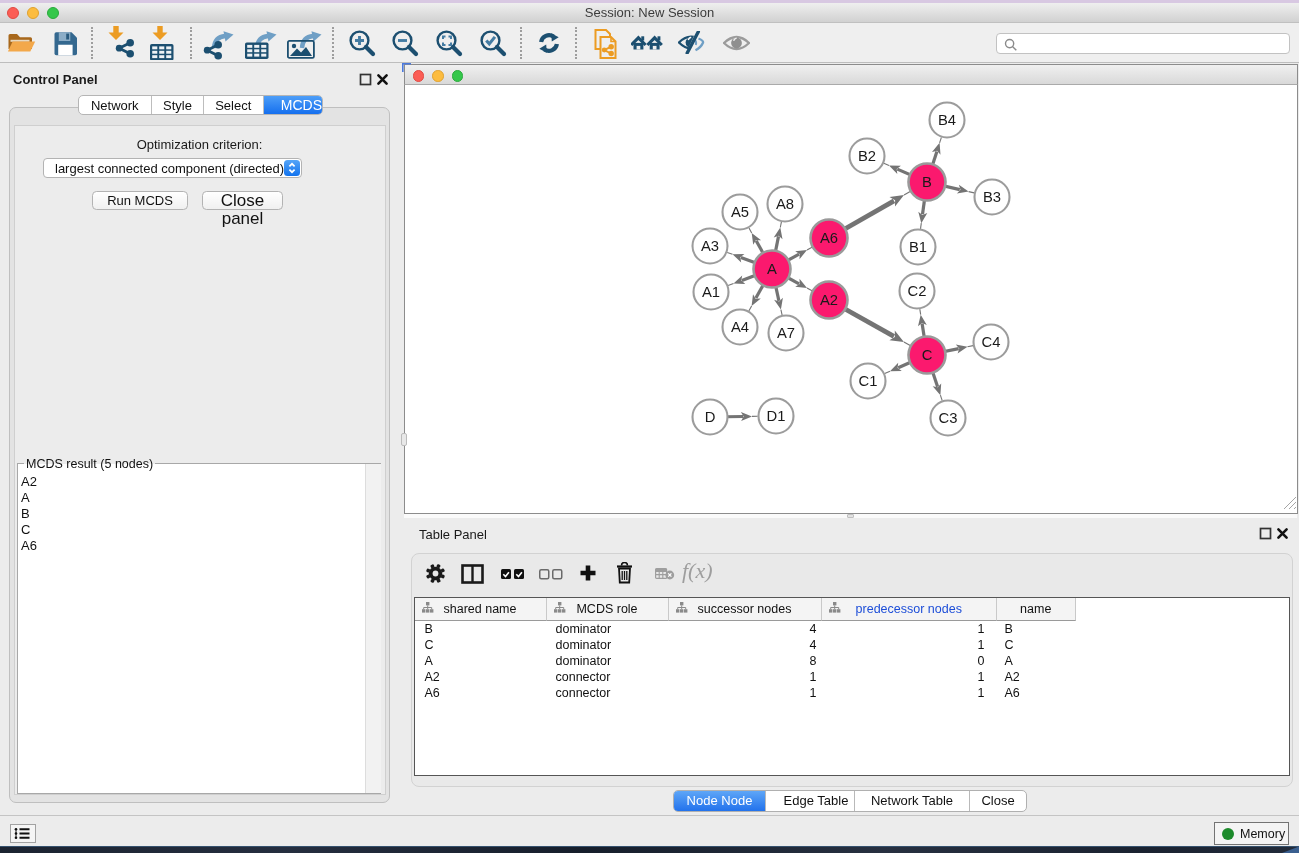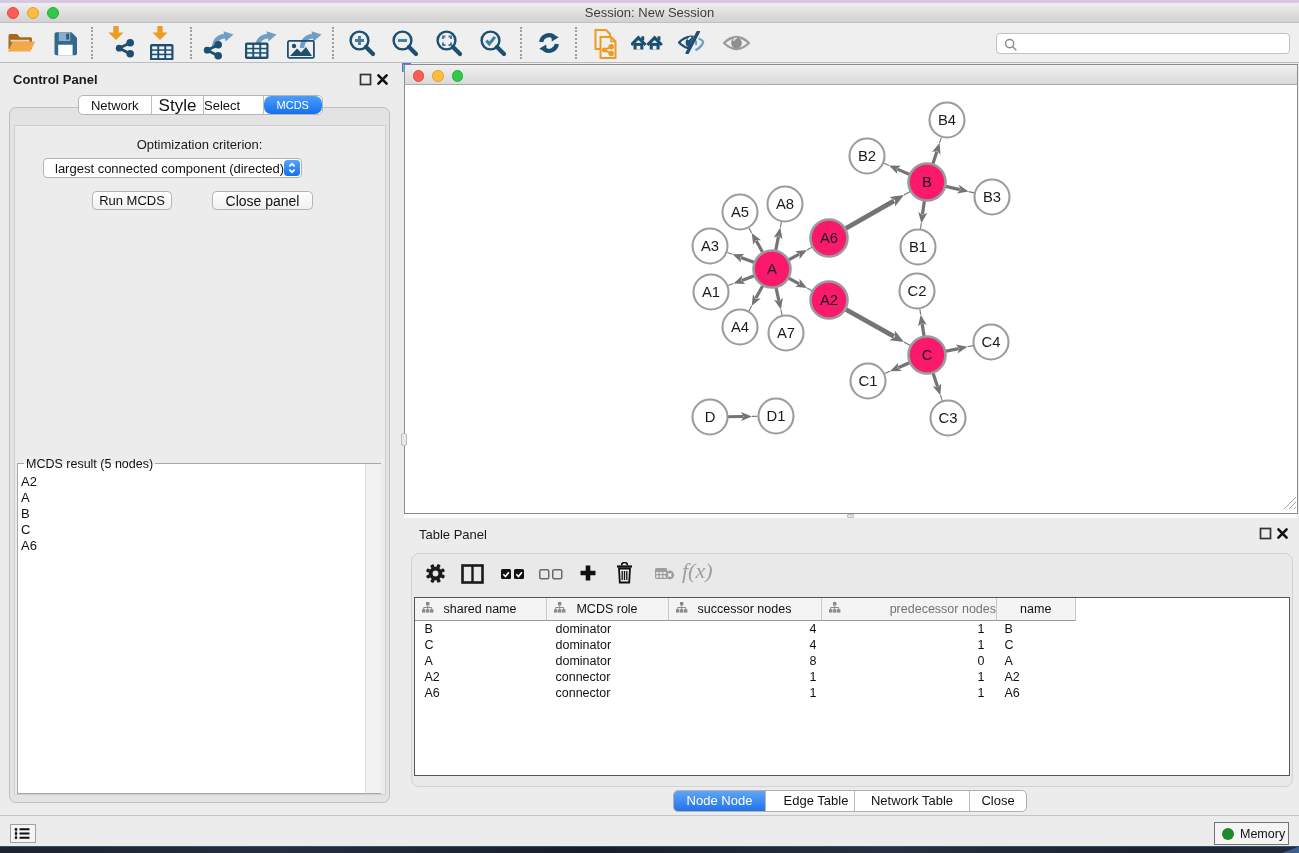--- a/index.html
+++ b/index.html
@@ -189,37 +189,37 @@
   </svg>
 <svg class="abs" style="left:376px;top:73px;" width="13" height="13" viewBox="0 0 13 13">
     <path d="M2.4 2.4 L10.6 10.6 M10.6 2.4 L2.4 10.6" stroke="#111" stroke-width="2.6" stroke-linecap="round"></path>
   </svg>
 
 <div class="abs" style="left:9px;top:107px;width:381px;height:696px;background:#e3e3e3;border:1px solid #bfbfbf;border-radius:7px;"></div>
 <div class="abs" style="left:13.5px;top:125px;width:372px;height:670px;background:#ececec;border:1px solid #cfcfcf;"></div>
 
 <div class="abs" style="left:77.5px;top:94.5px;width:245.5px;height:20.5px;background:#fff;border:1px solid #b5b5b5;border-radius:5px;overflow:hidden;display:flex;">
  <div style="width:73.5px;border-right:1px solid #bdbdbd;text-align:center;font-size:13px;line-height:19px;color:#111;">Network</div>
- <div style="width:52px;border-right:1px solid #bdbdbd;text-align:center;font-size:17px;line-height:19px;color:#111;">Style</div>
- <div style="width:59.5px;border-right:1px solid #bdbdbd;text-align:left;font-size:13px;line-height:19px;color:#111;">Select</div>
- <div style="flex:1;background:linear-gradient(#4d9ef8,#156fee);text-align:center;font-size:11px;line-height:19px;color:#fff;border-radius:7px;">MCDS</div>
+ <div style="width:52px;border-right:1px solid #bdbdbd;text-align:center;font-size:13px;line-height:19px;color:#111;">Style</div>
+ <div style="width:59.5px;border-right:1px solid #bdbdbd;text-align:center;font-size:13px;line-height:19px;color:#111;">Select</div>
+ <div style="flex:1;background:linear-gradient(#4d9ef8,#156fee);text-align:right;font-size:14px;line-height:19px;color:#fff;">MCDS</div>
 </div>
 
 <div class="abs" style="left:0px;top:137px;width:399px;text-align:center;font-size:13px;color:#1a1a1a;">Optimization criterion:</div>
 <div class="abs" style="left:43px;top:158px;width:259px;height:19.5px;background:#fff;border:1px solid #b3b3b3;border-radius:4px;">
   <div class="abs" style="left:11px;top:1.5px;font-size:13px;color:#111;">largest connected component (directed)</div>
   <div class="abs" style="right:1.5px;top:1px;width:16px;height:15.5px;border-radius:3.5px;background:linear-gradient(#55a5f8,#1273ee);">
     <svg width="16" height="16" viewBox="0 0 16 16">
         <path d="M5.4 6.3 L8 3.8 L10.6 6.3" stroke="#fff" stroke-width="1.7" fill="none"></path>
         <path d="M5.4 9.7 L8 12.2 L10.6 9.7" stroke="#fff" stroke-width="1.7" fill="none"></path>
       </svg>
   </div>
 </div>
-<div class="abs" style="left:92px;top:190.5px;width:80px;height:19.5px;background:linear-gradient(#fff,#f0f0f0);border:1px solid #b3b3b3;border-radius:4.5px;text-align:center;font-size:13px;line-height:18px;color:#111;">Run MCDS</div>
-<div class="abs" style="left:212px;top:190.5px;width:101px;height:19.5px;background:linear-gradient(#fff,#f0f0f0);border:1px solid #b3b3b3;border-radius:4.5px;text-align:center;font-size:14px;line-height:18px;color:#111;">Close panel</div>
+<div class="abs" style="left:92px;top:190.5px;width:96px;height:19.5px;background:linear-gradient(#fff,#f0f0f0);border:1px solid #b3b3b3;border-radius:4.5px;text-align:center;font-size:13px;line-height:18px;color:#111;">Run MCDS</div>
+<div class="abs" style="left:202px;top:190.5px;width:81px;height:19.5px;background:linear-gradient(#fff,#f0f0f0);border:1px solid #b3b3b3;border-radius:4.5px;text-align:center;font-size:17px;line-height:18px;color:#111;">Close panel</div>
 
 <div class="abs" style="left:17px;top:463px;width:364px;height:331px;background:#fff;border:1px solid #a8a8a8;"></div>
 <div class="abs" style="left:364.5px;top:464px;width:16px;height:329px;background:#f2f2f2;border-left:1px solid #dddddd;"></div>
 <div class="abs" style="left:24px;top:456.5px;padding:0 2px;font-size:12.5px;color:#111;background:linear-gradient(#ececec 50%,#ffffff 50%);">MCDS result (5 nodes)</div>
 <div class="abs" style="left:21px;top:474px;font-size:13px;color:#111;line-height:16px;">A2<br>A<br>B<br>C<br>A6</div>
 
 <div class="abs" style="left:392px;top:63.5px;width:907px;height:454px;background:#ececec;"></div>
 <div class="abs" style="left:404px;top:513.6px;width:893px;height:4px;background:#fafafa;"></div>
 <div class="abs" style="left:403.5px;top:64px;width:894.5px;height:449.5px;background:#fff;border:1.5px solid #8c8c8c;"></div>
 <div class="abs" style="left:403.5px;top:64px;width:894.5px;height:21px;background:linear-gradient(#f0f0f0,#d9d9d9);border:1.5px solid #8c8c8c;border-bottom:1px solid #aaa;">
@@ -438,21 +438,21 @@
 <div class="abs" style="left:821.5px;top:598px;width:175.5px;height:22.5px;background:#f4f4f4;border-right:1px solid #c9c9c9;border-bottom:1px solid #9a9a9a;">
     <svg width="13" height="12" viewBox="0 0 13 12" style="position:absolute;left:6px;top:3.5px;">
       <g fill="#8a8a8a">
         <rect x="5" y="0" width="3.4" height="3.4"></rect>
         <rect x="1" y="7.2" width="3.4" height="3.4"></rect>
         <rect x="5" y="7.2" width="3.4" height="3.4"></rect>
         <rect x="9" y="7.2" width="3.4" height="3.4"></rect>
         <path d="M2.7 7.2 V5.5 H10.7 V7.2 M6.7 3.4 V7" stroke="#8a8a8a" stroke-width="1" fill="none"></path>
       </g>
     </svg>
-    <div style="position:absolute;left:0;top:4px;width:100%;text-align:right;font-size:12.5px;color:#737373;">predecessor nodes</div>
+    <div style="position:absolute;left:0;top:4px;width:100%;text-align:center;font-size:12.5px;color:#1d4ed8;">predecessor nodes</div>
   </div>
 <div class="abs" style="left:997px;top:598px;width:78.5px;height:22.5px;background:#f4f4f4;border-right:1px solid #c9c9c9;border-bottom:1px solid #9a9a9a;">
     <div style="position:absolute;left:0;top:4px;width:100%;text-align:center;font-size:12.5px;color:#111;">name</div>
   </div>
 <div class="abs" style="left:414.5px;top:622px;width:875px;height:16px;font-size:12.5px;color:#111;">
 <span class="abs" style="left:10px;">B</span>
     <span class="abs" style="left:141px;">dominator</span>
 <span class="abs" style="left:253px;width:149px;text-align:right;">4</span>
 <span class="abs" style="left:420px;width:150px;text-align:right;">1</span>
 <span class="abs" style="left:590px;">B</span>

